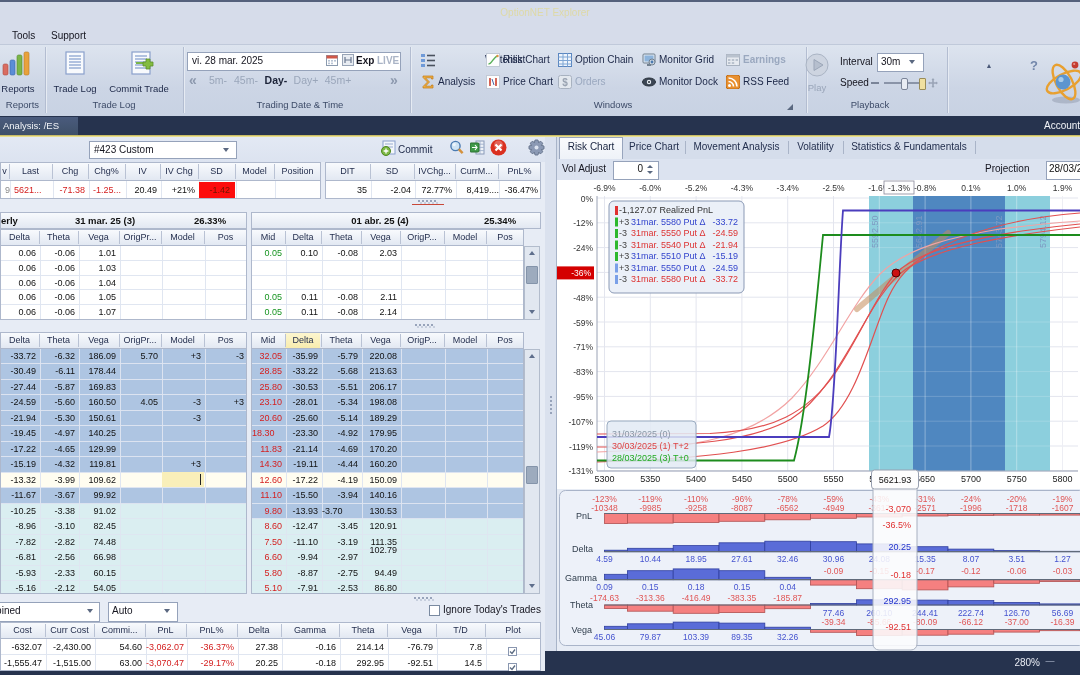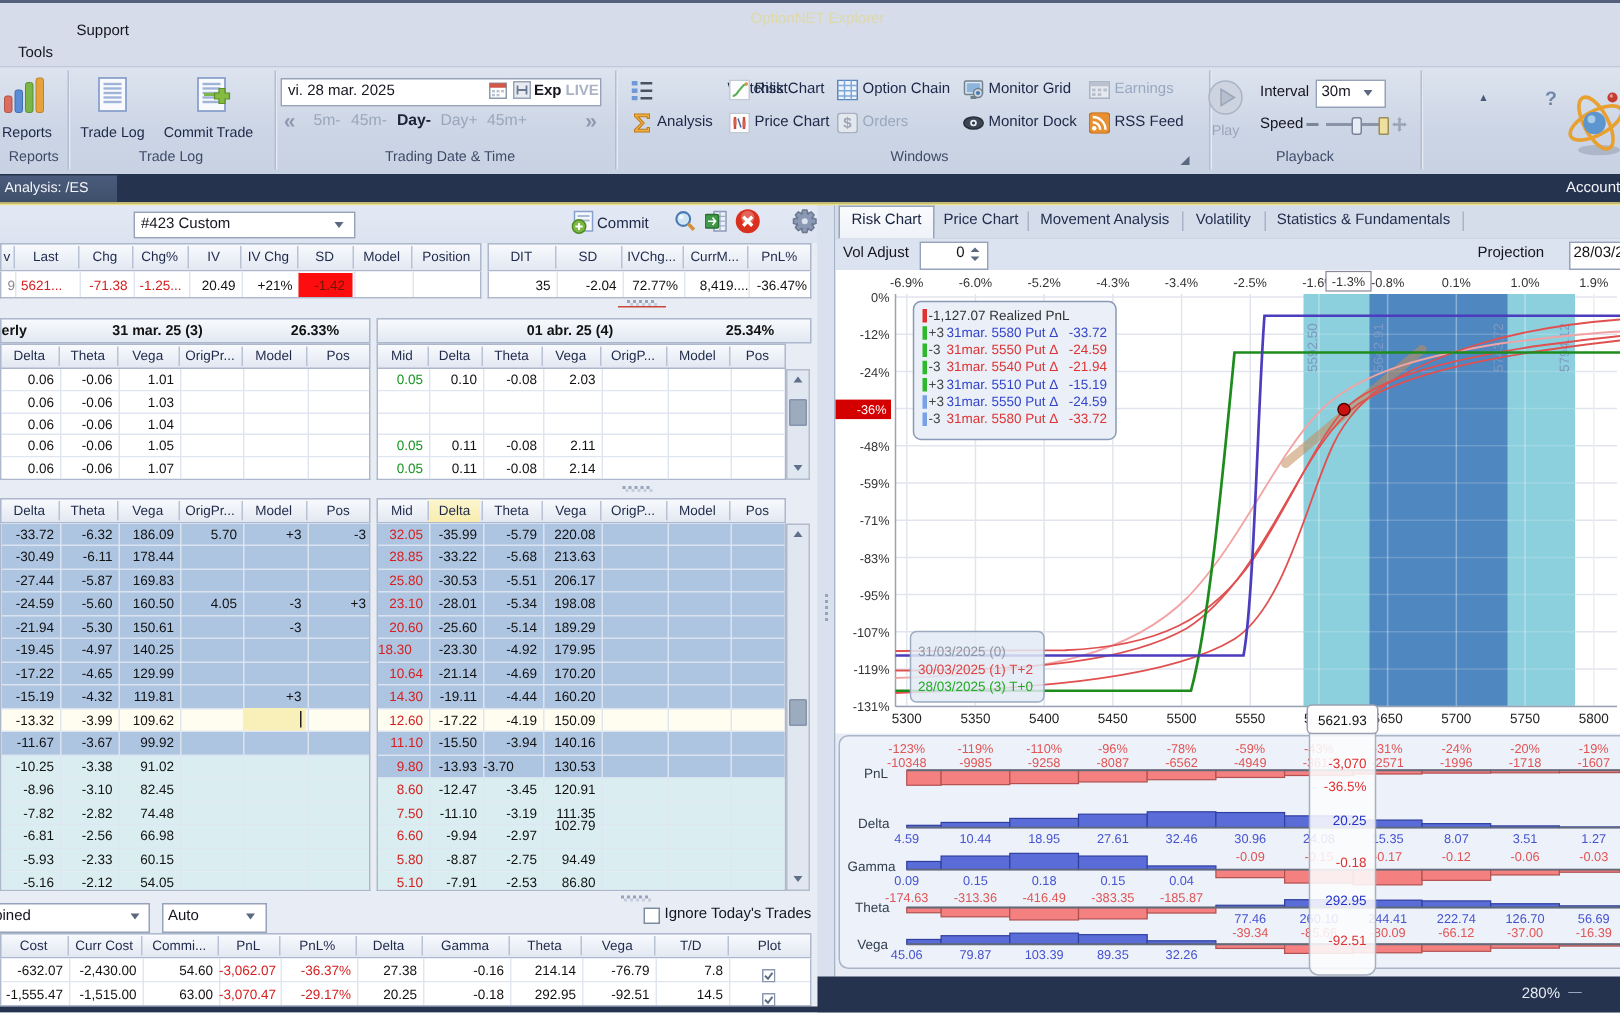--- a/index.html
+++ b/index.html
@@ -5,21 +5,21 @@
 html,body { width:1080px; height:675px; overflow:hidden; }
 body { font-family:"Liberation Sans", sans-serif; background:#d6dcea; }
 #root { position:relative; width:1080px; height:675px; overflow:hidden; }
 </style></head>
 <body>
 <div id="root">
 <div style="position:absolute;left:0;top:0;width:1080px;height:2px;background:#55617c"></div>
     <div style="position:absolute;left:0px;top:2px;width:1080px;height:43px;background:#d6dcea;"></div>
     <div style="position:absolute;left:490px;top:6px;width:110px;height:13px;line-height:13px;font-size:10px;color:#ded9a6;text-align:center;font-weight:normal;white-space:nowrap;">OptionNET Explorer</div>
     <div style="position:absolute;left:12px;top:29px;width:28px;height:13px;line-height:13px;font-size:10px;color:#15151f;text-align:left;font-weight:normal;white-space:nowrap;">Tools</div>
-    <div style="position:absolute;left:51px;top:14px;width:40px;height:13px;line-height:13px;font-size:10px;color:#15151f;text-align:left;font-weight:normal;white-space:nowrap;">Support</div>
+    <div style="position:absolute;left:51px;top:29px;width:40px;height:13px;line-height:13px;font-size:10px;color:#15151f;text-align:left;font-weight:normal;white-space:nowrap;">Support</div>
     <div style="position:absolute;left:0;top:44px;width:1080px;height:1px;background:#c0c9da"></div>
     <div style="position:absolute;left:0px;top:45px;width:1080px;height:71px;background:linear-gradient(#dde4ef,#ccd5e5 60%,#c8d2e3);border-bottom:1px solid #95a2bb;"></div>
     <div style="position:absolute;left:45px;top:47px;width:1px;height:66px;background:#b3bdd1;border-right:1px solid #e6ebf3"></div>
     <div style="position:absolute;left:183px;top:47px;width:1px;height:66px;background:#b3bdd1;border-right:1px solid #e6ebf3"></div>
     <div style="position:absolute;left:410px;top:47px;width:1px;height:66px;background:#b3bdd1;border-right:1px solid #e6ebf3"></div>
     <div style="position:absolute;left:806px;top:47px;width:1px;height:66px;background:#b3bdd1;border-right:1px solid #e6ebf3"></div>
     <div style="position:absolute;left:947px;top:47px;width:1px;height:66px;background:#b3bdd1;border-right:1px solid #e6ebf3"></div>
     <div style="position:absolute;left:982px;top:60px;width:14px;height:12px;line-height:12px;font-size:7px;color:#4a5878;text-align:center;font-weight:normal;white-space:nowrap;">▲</div>
     <div style="position:absolute;left:1026px;top:58px;width:16px;height:16px;line-height:16px;font-size:13px;color:#7387ab;text-align:center;font-weight:bold;white-space:nowrap;">?</div>
     <svg style="position:absolute;left:2px;top:50px" width="28" height="28" viewBox="0 0 28 28">
@@ -122,21 +122,21 @@
       <rect x="0.5" y="1.5" width="13" height="11" fill="#e6eaf0" stroke="#a8b2c0"></rect>
       <rect x="0.5" y="1.5" width="13" height="3" fill="#b9c2ce"></rect>
       <g fill="#b9c2ce">
         <rect x="2" y="6" width="2.4" height="2"></rect>
         <rect x="5.8" y="6" width="2.4" height="2"></rect>
         <rect x="9.6" y="6" width="2.4" height="2"></rect>
         <rect x="2" y="9" width="2.4" height="2"></rect>
         <rect x="5.8" y="9" width="2.4" height="2"></rect>
       </g>
     </svg>
-    <div style="position:absolute;left:743px;top:53px;width:70px;height:14px;line-height:14px;font-size:10px;color:#9aa8bf;text-align:left;font-weight:normal;white-space:nowrap;">Earnings</div>
+    <div style="position:absolute;left:743px;top:53px;width:70px;height:14px;line-height:14px;font-size:10px;color:#9aa8bf;text-align:left;font-weight:bold;white-space:nowrap;">Earnings</div>
     <svg style="position:absolute;left:421px;top:75px" width="14" height="14" viewBox="0 0 14 14">
       <path d="M2 1 H12 V4 H10.5 V2.8 H4.5 L8.5 7 L4.5 11.2 H10.5 V10 H12 V13 H2 V11.5 L6.5 7 L2 2.5 Z" fill="#f0b040" stroke="#c07818" stroke-width=".7"></path>
     </svg>
     <div style="position:absolute;left:438px;top:75px;width:70px;height:14px;line-height:14px;font-size:10px;color:#1c2747;text-align:left;font-weight:normal;white-space:nowrap;">Analysis</div>
     <svg style="position:absolute;left:486px;top:75px" width="14" height="14" viewBox="0 0 14 14">
       <rect x="0.5" y="0.5" width="13" height="13" fill="#fdfdfd" stroke="#c2cad6"></rect>
       <g stroke="#c84838" stroke-width="1.6">
         <line x1="4" y1="3" x2="4" y2="11"></line>
         <line x1="10" y1="3" x2="10" y2="11"></line>
       </g>
@@ -557,21 +557,21 @@
       <div style="position:absolute;left:70px;top:46.5px;width:36px;height:15.5px;line-height:15.5px;font-size:9px;color:#111;text-align:right;white-space:nowrap">-5.34</div>
       <div style="position:absolute;left:110px;top:46.5px;width:35px;height:15.5px;line-height:15.5px;font-size:9px;color:#111;text-align:right;white-space:nowrap">198.08</div>
       <div style="position:absolute;left:0px;top:62.0px;width:30px;height:15.5px;line-height:15.5px;font-size:9px;color:#d42020;text-align:right;white-space:nowrap">20.60</div>
       <div style="position:absolute;left:34px;top:62.0px;width:32px;height:15.5px;line-height:15.5px;font-size:9px;color:#111;text-align:right;white-space:nowrap">-25.60</div>
       <div style="position:absolute;left:70px;top:62.0px;width:36px;height:15.5px;line-height:15.5px;font-size:9px;color:#111;text-align:right;white-space:nowrap">-5.14</div>
       <div style="position:absolute;left:110px;top:62.0px;width:35px;height:15.5px;line-height:15.5px;font-size:9px;color:#111;text-align:right;white-space:nowrap">189.29</div>
       <div style="position:absolute;left:0px;top:77.5px;width:30px;height:15.5px;line-height:15.5px;font-size:9px;color:#d42020;text-align:left;white-space:nowrap">18.30</div>
       <div style="position:absolute;left:34px;top:77.5px;width:32px;height:15.5px;line-height:15.5px;font-size:9px;color:#111;text-align:right;white-space:nowrap">-23.30</div>
       <div style="position:absolute;left:70px;top:77.5px;width:36px;height:15.5px;line-height:15.5px;font-size:9px;color:#111;text-align:right;white-space:nowrap">-4.92</div>
       <div style="position:absolute;left:110px;top:77.5px;width:35px;height:15.5px;line-height:15.5px;font-size:9px;color:#111;text-align:right;white-space:nowrap">179.95</div>
-      <div style="position:absolute;left:0px;top:93.0px;width:30px;height:15.5px;line-height:15.5px;font-size:9px;color:#d42020;text-align:right;white-space:nowrap">10.64</div>
+      <div style="position:absolute;left:0px;top:93.0px;width:30px;height:15.5px;line-height:15.5px;font-size:9px;color:#d42020;text-align:right;white-space:nowrap">11.83</div>
       <div style="position:absolute;left:34px;top:93.0px;width:32px;height:15.5px;line-height:15.5px;font-size:9px;color:#111;text-align:right;white-space:nowrap">-21.14</div>
       <div style="position:absolute;left:70px;top:93.0px;width:36px;height:15.5px;line-height:15.5px;font-size:9px;color:#111;text-align:right;white-space:nowrap">-4.69</div>
       <div style="position:absolute;left:110px;top:93.0px;width:35px;height:15.5px;line-height:15.5px;font-size:9px;color:#111;text-align:right;white-space:nowrap">170.20</div>
       <div style="position:absolute;left:0px;top:108.5px;width:30px;height:15.5px;line-height:15.5px;font-size:9px;color:#d42020;text-align:right;white-space:nowrap">14.30</div>
       <div style="position:absolute;left:34px;top:108.5px;width:32px;height:15.5px;line-height:15.5px;font-size:9px;color:#111;text-align:right;white-space:nowrap">-19.11</div>
       <div style="position:absolute;left:70px;top:108.5px;width:36px;height:15.5px;line-height:15.5px;font-size:9px;color:#111;text-align:right;white-space:nowrap">-4.44</div>
       <div style="position:absolute;left:110px;top:108.5px;width:35px;height:15.5px;line-height:15.5px;font-size:9px;color:#111;text-align:right;white-space:nowrap">160.20</div>
       <div style="position:absolute;left:0px;top:124.0px;width:30px;height:15.5px;line-height:15.5px;font-size:9px;color:#d42020;text-align:right;white-space:nowrap">12.60</div>
       <div style="position:absolute;left:34px;top:124.0px;width:32px;height:15.5px;line-height:15.5px;font-size:9px;color:#111;text-align:right;white-space:nowrap">-17.22</div>
       <div style="position:absolute;left:70px;top:124.0px;width:36px;height:15.5px;line-height:15.5px;font-size:9px;color:#111;text-align:right;white-space:nowrap">-4.19</div>

